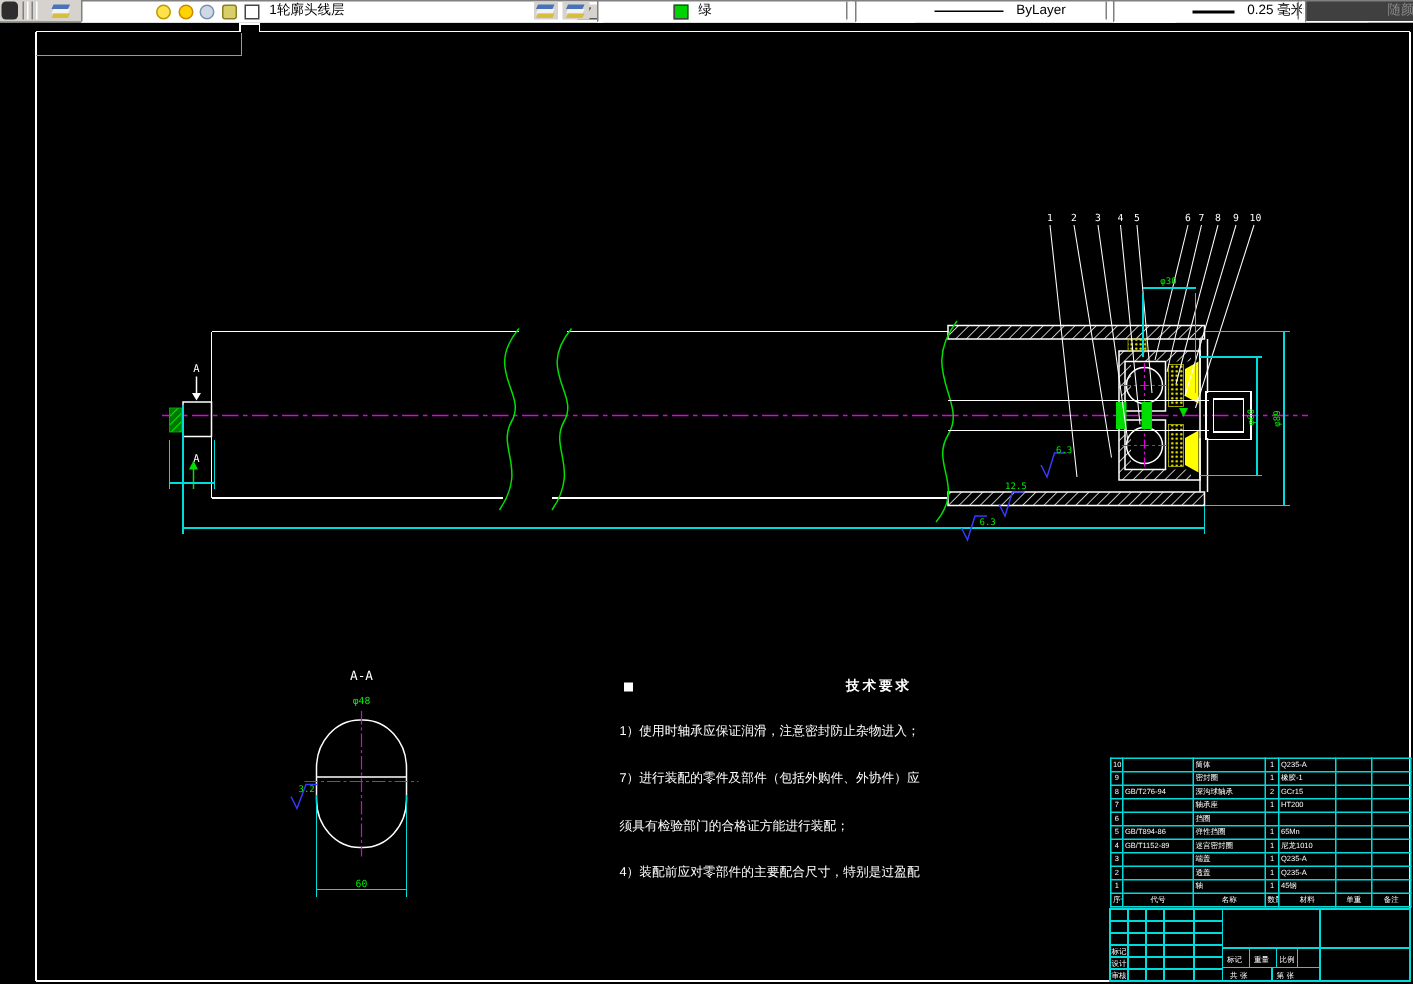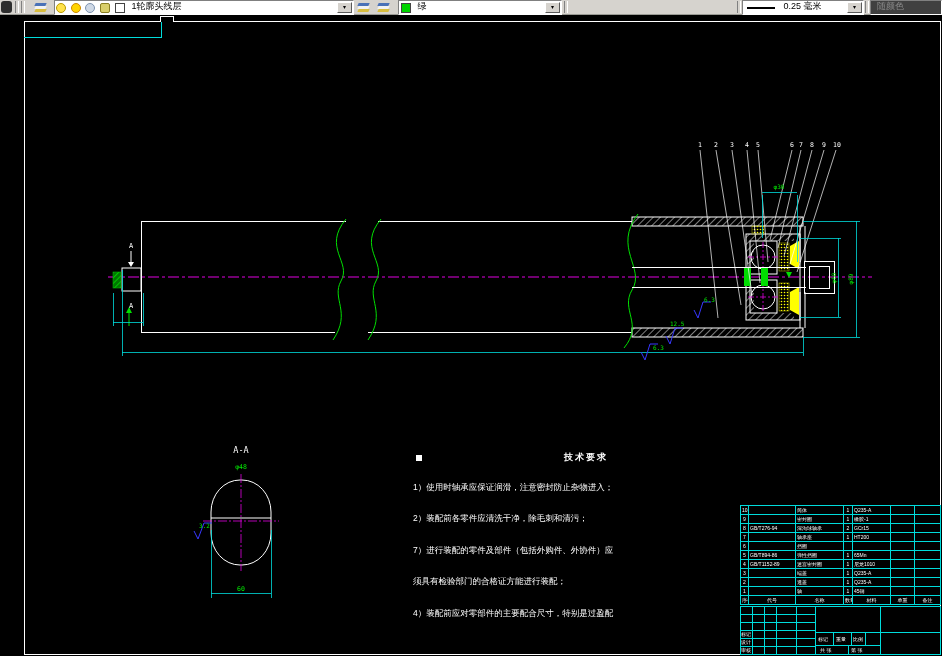--- a/index.html
+++ b/index.html
@@ -11,21 +11,21 @@
   .grip{position:absolute;left:1px;top:1px;width:11px;height:12px;background:#2e2e2e;border-radius:3px;}
   .tsep{position:absolute;top:1px;width:2px;height:12px;border-left:1px solid #808080;border-right:1px solid #fff;}
   .tbtn{position:absolute;top:1px;height:12px;background:#d6d3ce;border:0;padding:0;margin:0;}
   .sheets{display:inline-block;position:relative;width:14px;height:10px;}
   .sheets i{position:absolute;left:1px;width:11px;height:3px;transform:skewX(-25deg);display:block;}
   .sheets i:nth-child(1){top:0;background:#4a72b8;}
   .sheets i:nth-child(2){top:3px;background:#f2f2f2;border:0;}
   .sheets i:nth-child(3){top:6px;background:#d8bd3e;}
   .combo{position:absolute;top:0px;height:13px;background:#fff;border:1px solid;
          border-color:#808080 #fff #fff #808080;font-size:9px;line-height:11px;color:#000;
-         white-space:nowrap;overflow:hidden;}
+         white-space:nowrap;overflow:hidden;padding-left:48px;}
   .combo .dd{position:absolute;right:1px;top:1px;width:13px;height:9px;background:#d6d3ce;
              border:1px solid;border-color:#fff #5a5a5a #5a5a5a #fff;font-size:6px;line-height:9px;
              text-align:center;color:#000;}
   .mini{display:inline-block;width:8px;height:8px;border-radius:50%;margin:2px 1px 0 1px;vertical-align:top;}
   .mini.bulb{background:#ffe24a;border:1px solid #b99a00;}
   .mini.sun{background:#ffd400;border:1px solid #cc8800;}
   .mini.freeze{background:#cfd9e6;border:1px solid #7d93b0;}
   .mini.lock{background:#d9cf6a;border:1px solid #8a7f22;border-radius:2px;}
   .swatch{display:inline-block;width:8px;height:8px;margin:2px 2px 0 2px;vertical-align:top;border:1px solid #444;}
   .swatch.white{background:#fff;}
@@ -262,21 +262,20 @@
       <text x="851" y="652">第 张</text>
     </g>
   </svg>
 
   <div class="techreq">
     <div class="bullet"></div>
     <div class="title">技术要求</div>
     <div class="trlines">
 
     <div class="trline">1）使用时轴承应保证润滑，注意密封防止杂物进入；</div>
-        <div class="trline">2）装配前各零件应清洗干净，除毛刺和清污；</div>
         <div class="trline">7）进行装配的零件及部件（包括外购件、外协件）应</div>
         <div class="trline">须具有检验部门的合格证方能进行装配；</div>
         <div class="trline">4）装配前应对零部件的主要配合尺寸，特别是过盈配</div>
       </div>
   </div>
 
   <div class="bom">
     <table>
       <colgroup>
         <col style="width:8px">
@@ -430,20 +429,25 @@
     </button>
 
     <div class="combo" style="left:398px;width:162px">
       <span class="swatch green"></span>
       <span class="ctext">绿</span>
       <span class="dd">▾</span>
     </div>
 
     <div class="tsep" style="left:564px"></div>
 
+    <div class="combo" style="left:570px;width:164px">
+      <span class="lsample"></span>
+      <span class="ctext">ByLayer</span>
+      <span class="dd">▾</span>
+    </div>
 
     <div class="tsep" style="left:737px"></div>
 
     <div class="combo" style="left:742px;width:120px">
       <span class="lsample thick" style="width:28px"></span>
       <span class="ctext">0.25 毫米</span>
       <span class="dd">▾</span>
     </div>
 
     <div class="tsep" style="left:865px"></div>

